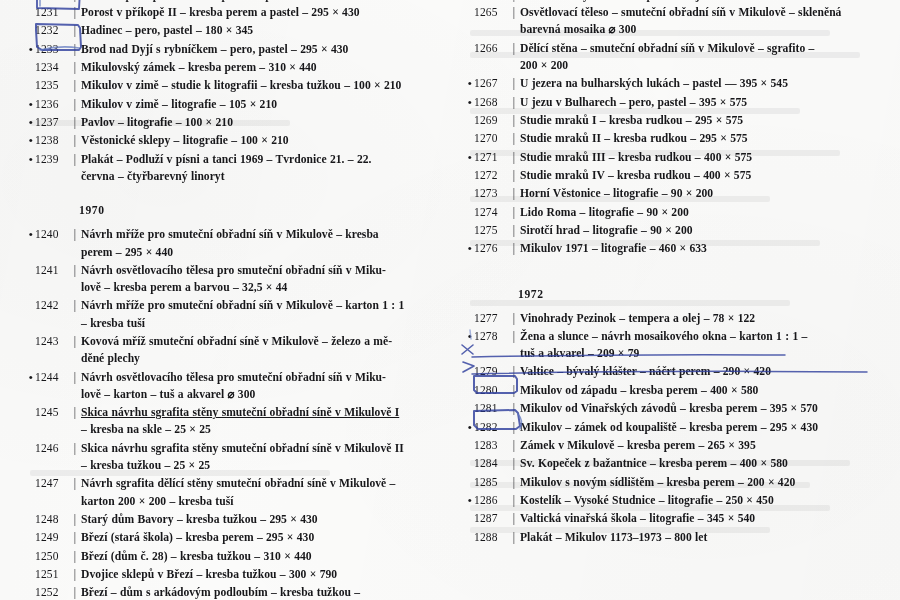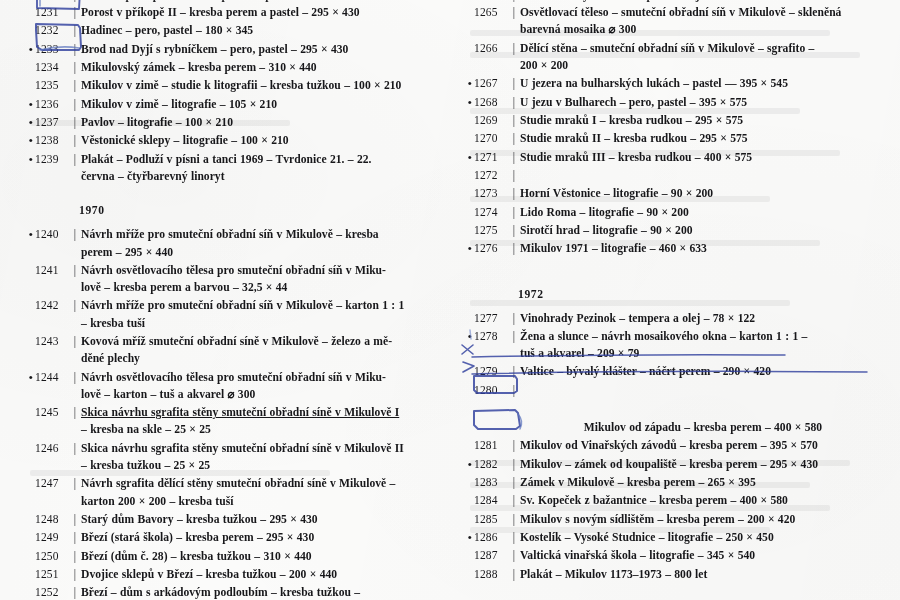--- a/index.html
+++ b/index.html
@@ -347,21 +347,21 @@
             <div class="rule-cell">|</div>
             <div class="text-cell">
               <div style="text-align: left;">Březí (dům č. 28) – kresba tužkou – 310 × 440</div>
             </div>
           </div>
           <div class="entry">
             <div class="bullet-cell"></div>
             <div class="num-cell">1251</div>
             <div class="rule-cell">|</div>
             <div class="text-cell">
-              <div style="text-align: left;">Dvojice sklepů v Březí – kresba tužkou – 200 × 440</div>
+              <div style="text-align: left;">Dvojice sklepů v Březí – kresba tužkou – 300 × 790</div>
             </div>
           </div>
           <div class="entry wrap">
             <div class="bullet-cell"></div>
             <div class="num-cell">1252</div>
             <div class="rule-cell">|</div>
             <div class="text-cell">
               <div style="text-align: justify;">Březí – dům s arkádovým podloubím – kresba tužkou –</div>
             </div>
           </div>
@@ -438,20 +438,23 @@
             <div class="num-cell">1271</div>
             <div class="rule-cell">|</div>
             <div class="text-cell">
               <div style="text-align: left;">Studie mraků III – kresba rudkou – 400 × 575</div>
             </div>
           </div>
           <div class="entry">
             <div class="bullet-cell"></div>
             <div class="num-cell">1272</div>
             <div class="rule-cell">|</div>
+            <div class="text-cell">
+              <div style="text-align: left;">Studie mraků IV – kresba rudkou – 400 × 575</div>
+            </div>
           </div>
           <div class="entry">
             <div class="bullet-cell"></div>
             <div class="num-cell">1273</div>
             <div class="rule-cell">|</div>
             <div class="text-cell">
               <div style="text-align: left;">Horní Věstonice – litografie – 90 × 200</div>
             </div>
           </div>
           <div class="entry">
@@ -504,21 +507,21 @@
             <div class="rule-cell">|</div>
             <div class="text-cell">
               <div style="text-align: left;">Valtice – bývalý klášter – náčrt perem – 290 × 420</div>
             </div>
           </div>
           <div class="entry">
             <div class="bullet-cell"></div>
             <div class="num-cell">1280</div>
             <div class="rule-cell">|</div>
             <div class="text-cell">
-              <div style="text-align: center; margin-top: 37px;">Mikulov od západu – kresba perem – 400 × 580</div>
+              <div style="text-align: left;">Mikulov od západu – kresba perem – 400 × 580</div>
             </div>
           </div>
           <div class="entry">
             <div class="bullet-cell"></div>
             <div class="num-cell">1281</div>
             <div class="rule-cell">|</div>
             <div class="text-cell">
               <div style="text-align: left;">Mikulov od Vinařských závodů – kresba perem – 395 × 570</div>
             </div>
           </div>

